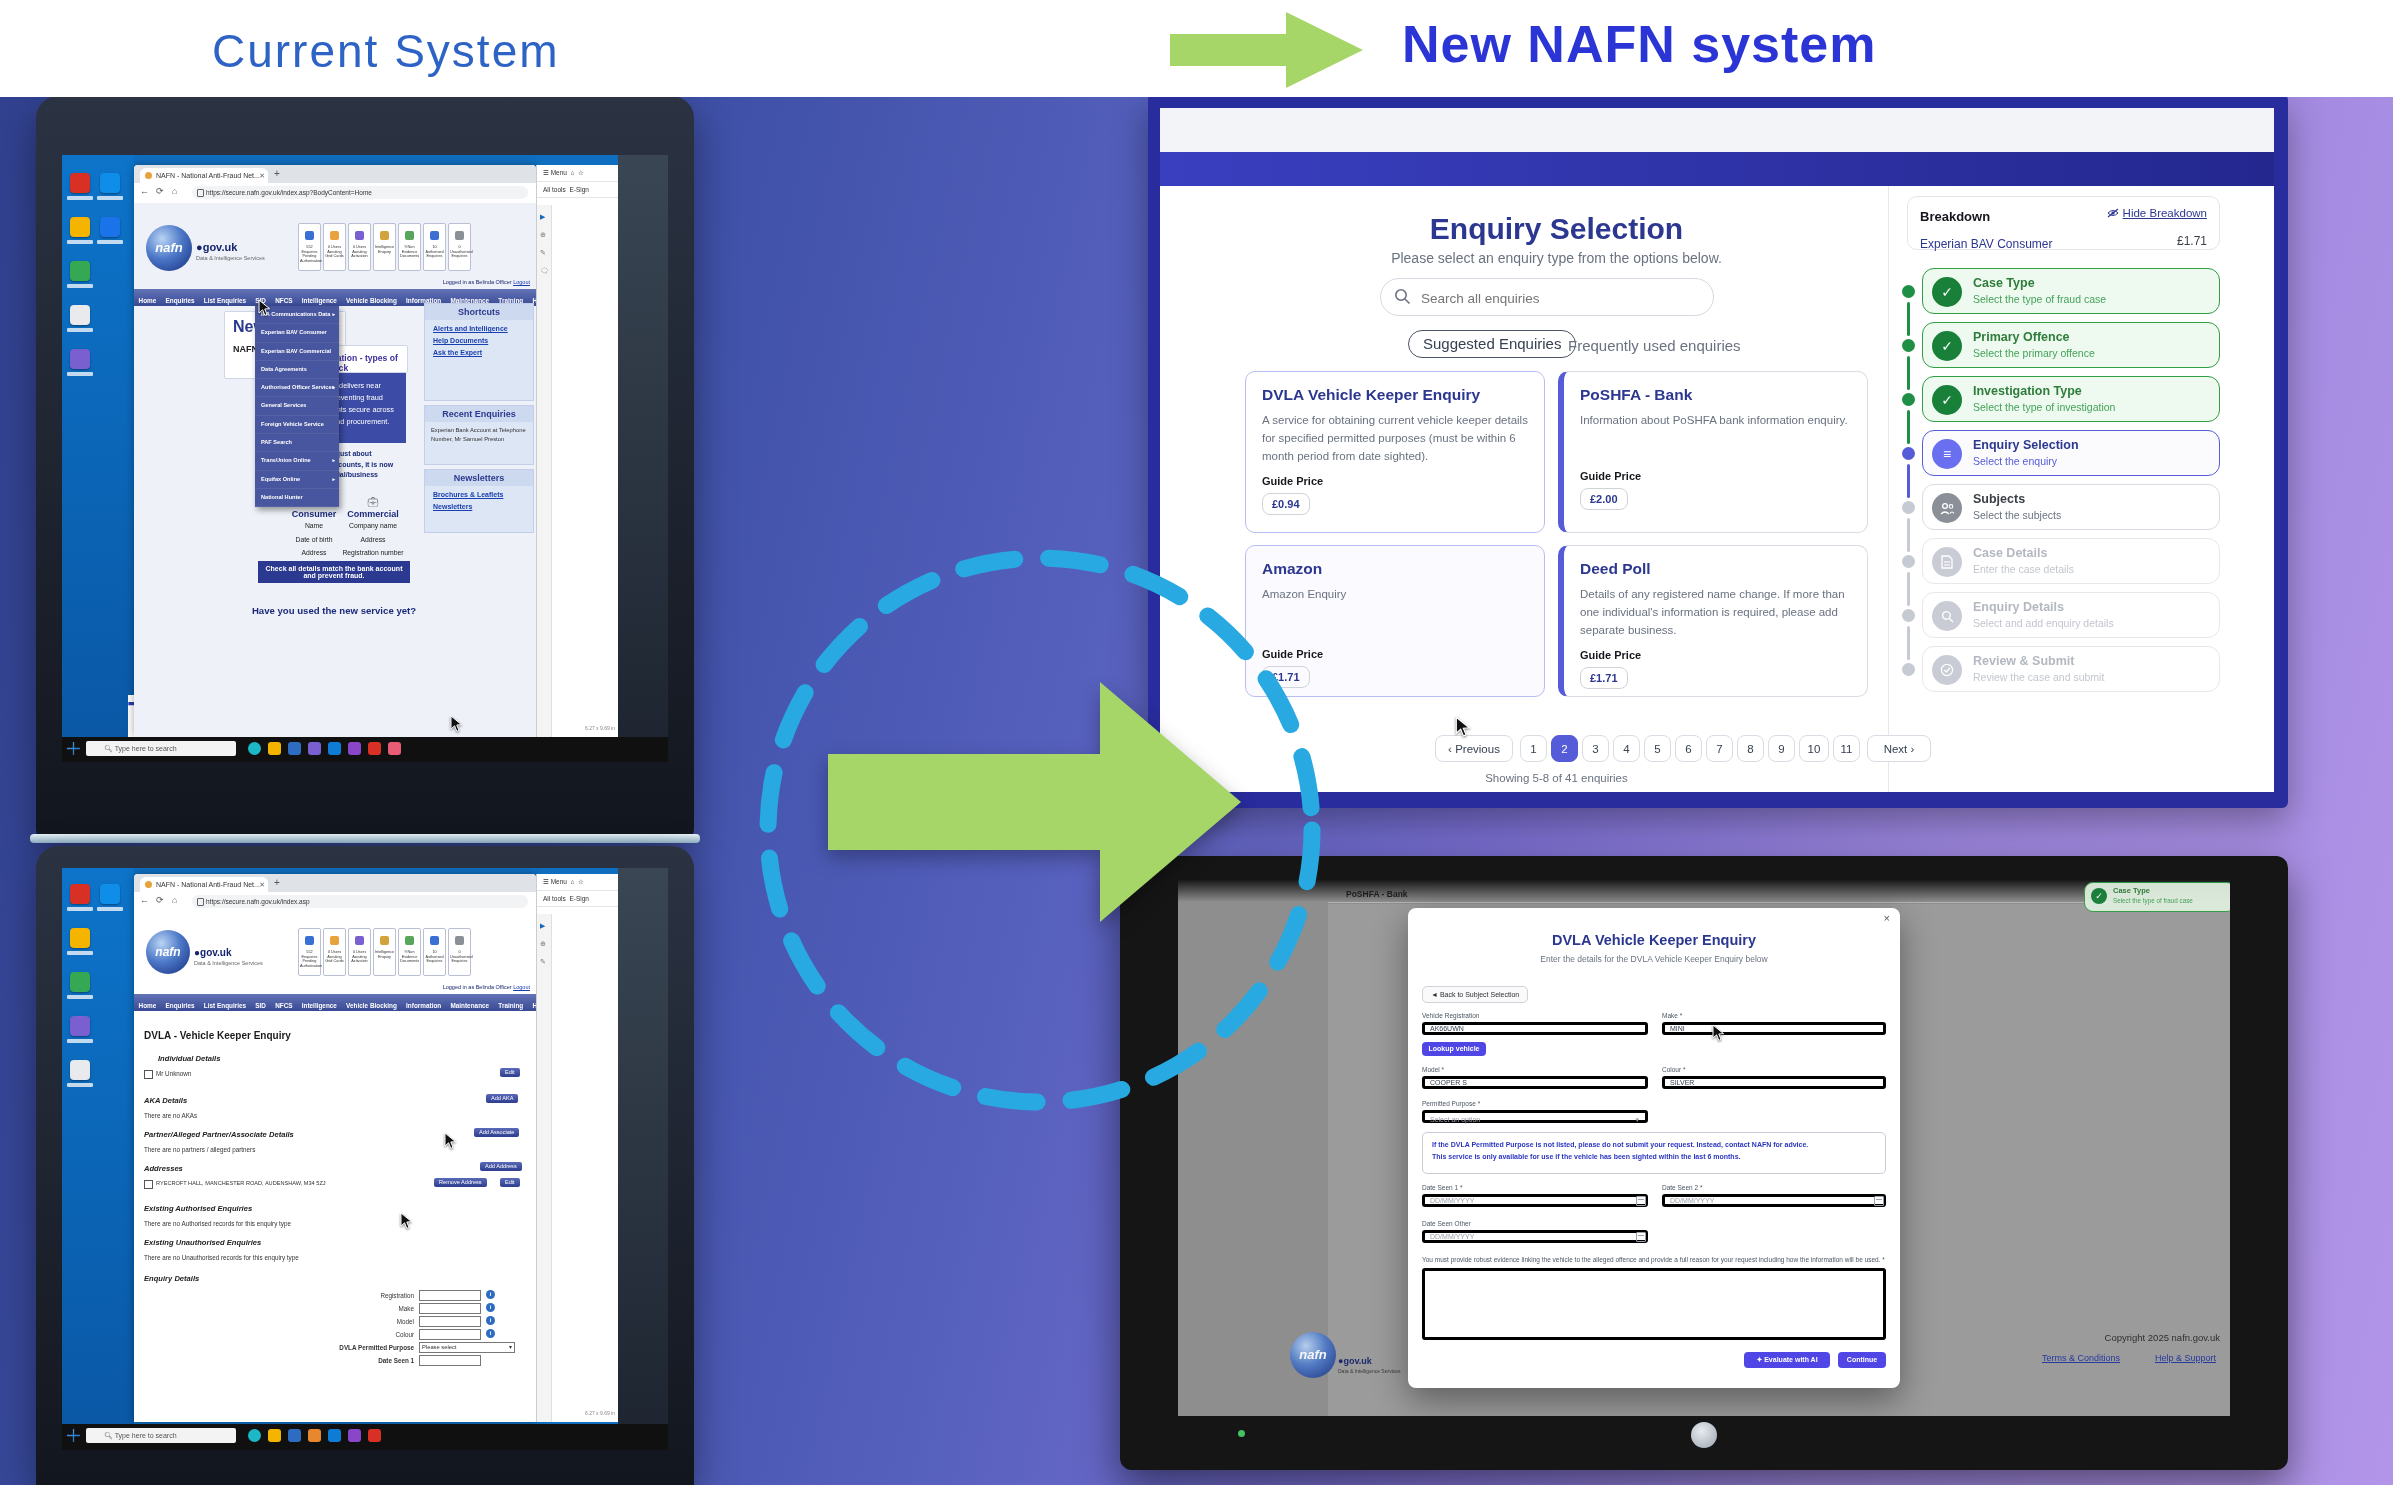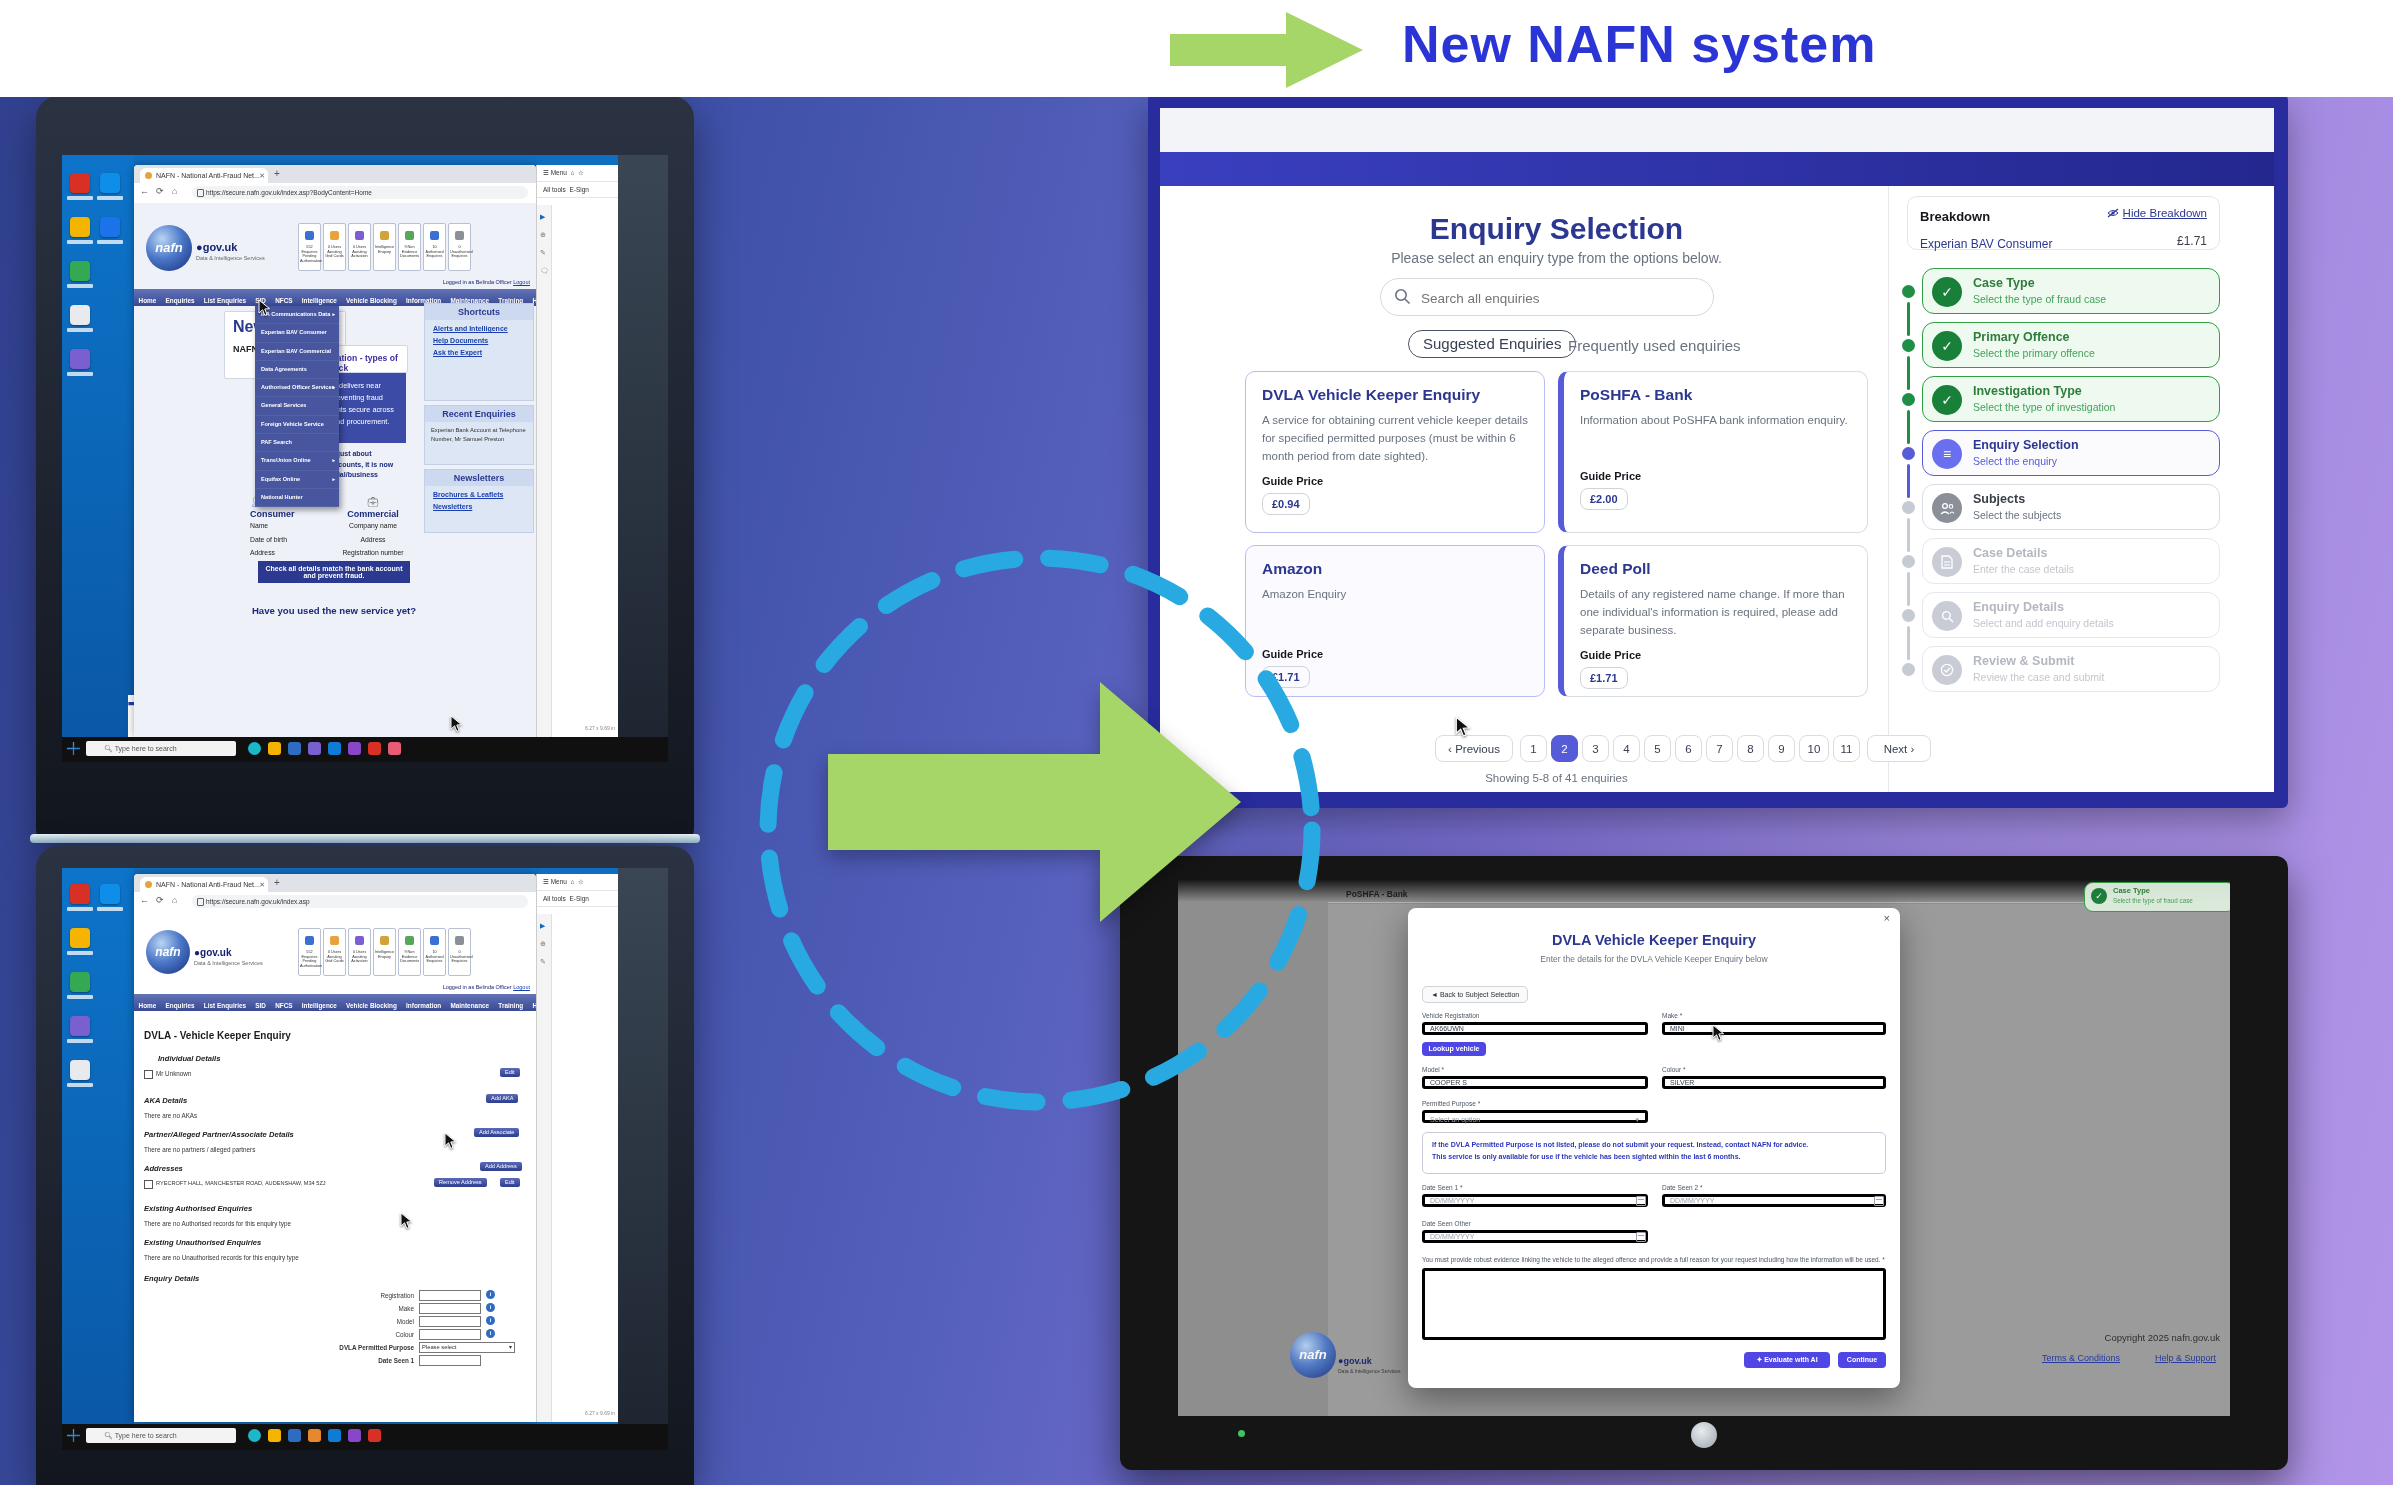--- a/index.html
+++ b/index.html
@@ -113,20 +113,21 @@
   .calic::before{content:"";position:absolute;left:1px;right:1px;top:2px;height:1px;background:#9aa1ab}
   .cur{position:absolute;z-index:70;filter:drop-shadow(0 1px 1px rgba(0,0,0,.5))}
   u{cursor:pointer}
 </style>
 </head>
 <body>
 
 <div class="stage">
 
   <div class="hdr">
+    <div class="cur-title">Current System</div>
     <svg class="abs" style="left:1170px;top:10px" width="195" height="80">
       <polygon points="0,24 116,24 116,2 193,40 116,78 116,56 0,56" fill="#a6d568"></polygon>
     </svg>
     <div class="new-title">New NAFN system</div>
   </div>
 
   <svg class="abs" style="left:738px;top:528px;z-index:40" width="604" height="604">
     <circle cx="302" cy="302" r="272" fill="none" stroke="#29a9e1" stroke-width="17" stroke-dasharray="52 34" stroke-linecap="round"></circle>
   </svg>
   <svg class="abs" style="left:828px;top:676px;z-index:45;filter:drop-shadow(0 8px 10px rgba(0,0,0,.3))" width="415" height="252">
@@ -205,21 +206,21 @@
             <div style="font-size:8.6px;font-weight:bold;color:#3c2f9e;text-align:center;padding-top:7px">Account Verification - types of check</div>
           </div>
 
           <div class="bluebox" style="left:130px;top:170px;width:142px;height:70px">
             <span>Account Verification delivers near real-time checks, preventing fraud and keeping payments secure across payments, payroll and procurement.</span>
           </div>
           <div class="abs" style="left:130px;top:246px;width:142px;font-size:7px;font-weight:bold;color:#1b2a7a;line-height:1.5">
             <span>This new service isn't just about consumer/personal accounts, it is now available for commercial/business accounts too.</span>
           </div>
 
-          <div class="abs" style="left:116px;top:288px;width:70px;text-align:left">
+          <div class="abs" style="left:145px;top:288px;width:70px;text-align:center">
             <span style="color:#5b7fd4;font-size:10px">👤︎</span>
             <div style="font-size:9px;font-weight:bold;color:#1b2a7a">Consumer</div>
             <div style="font-size:6.8px;color:#222;line-height:2">Name</div>
             <div style="font-size:6.8px;color:#222;line-height:2">Date of birth</div>
             <div style="font-size:6.8px;color:#222;line-height:2">Address</div>
           </div>
           <div class="abs" style="left:204px;top:288px;width:70px;text-align:center">
             <span style="color:#333;font-size:9px">💼︎</span>
             <div style="font-size:9px;font-weight:bold;color:#1b2a7a">Commercial</div>
             <div style="font-size:6.8px;color:#222;line-height:2">Company name</div>

